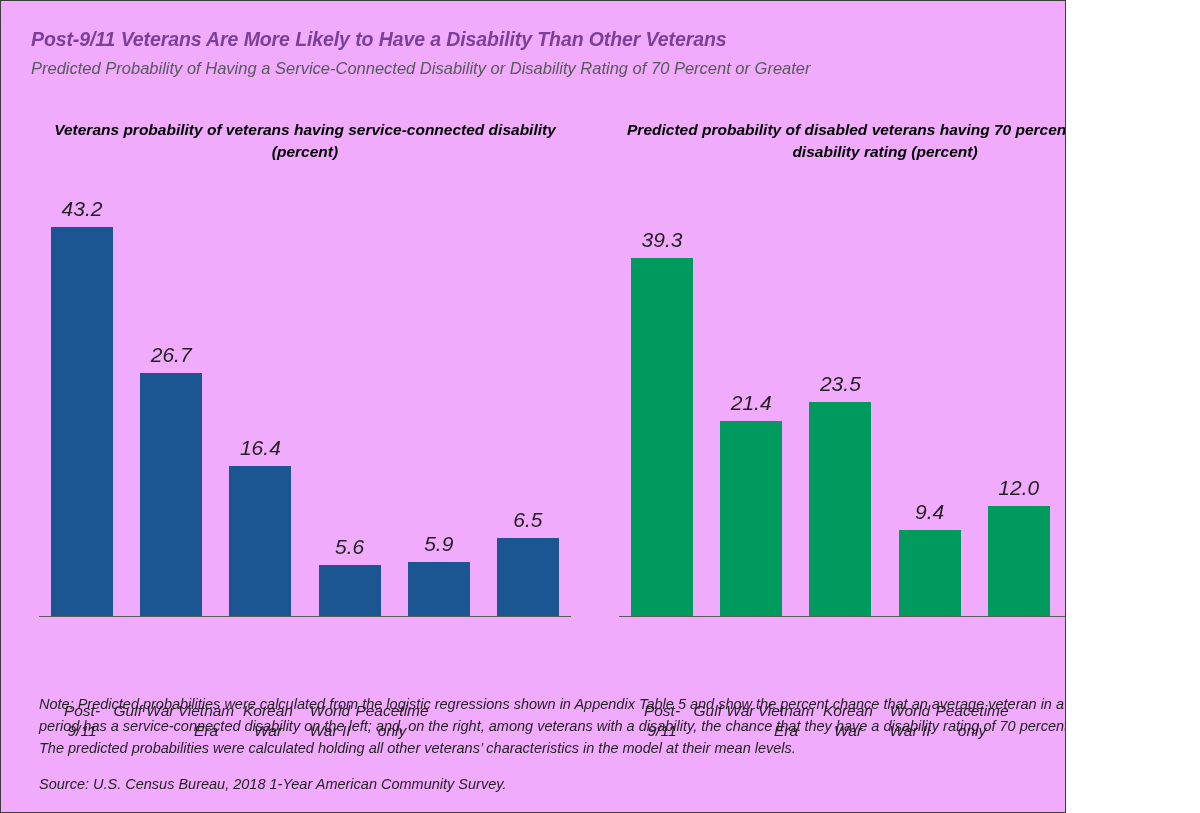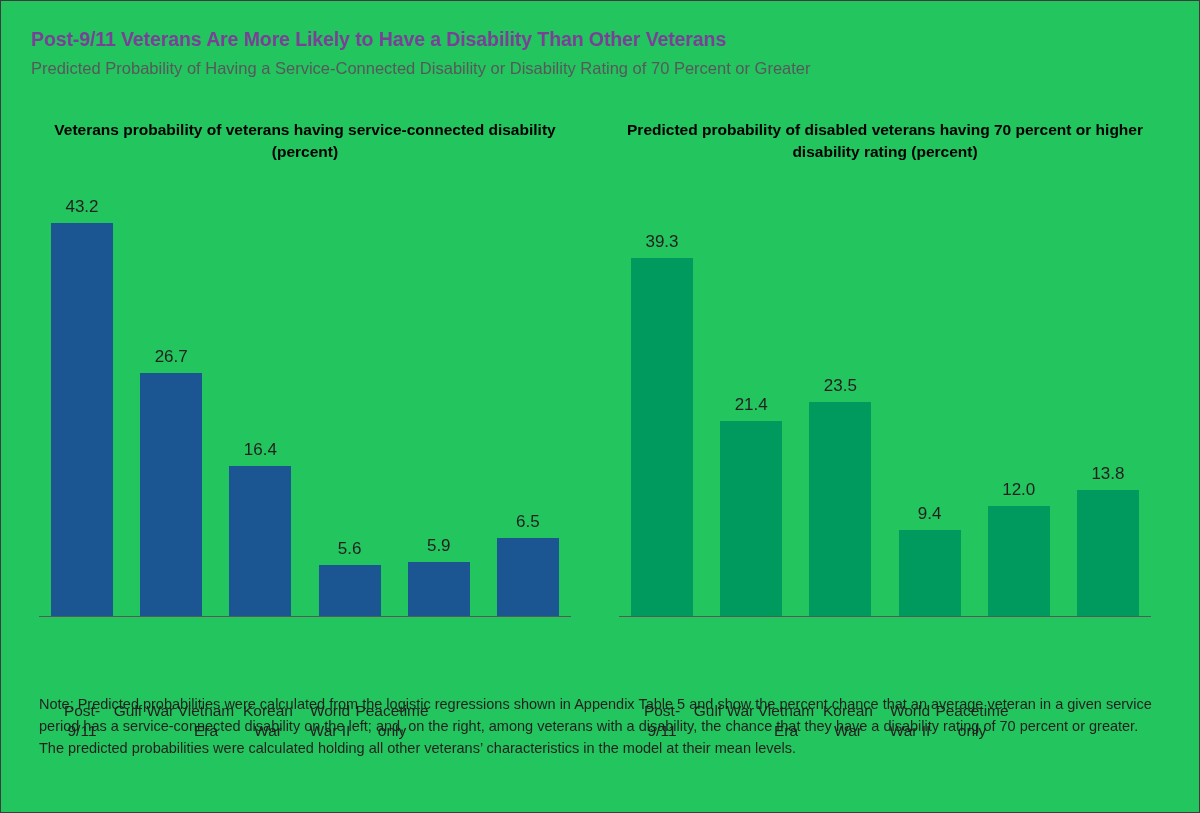--- a/index.html
+++ b/index.html
@@ -3,24 +3,25 @@
 <meta charset="utf-8">
 <style>
   * { box-sizing: border-box; margin: 0; padding: 0; }
   html, body {
     width: 1200px; height: 813px;
     background: #ffffff;
     font-family: "Liberation Sans", sans-serif;
   }
   #figure {
     position: relative;
-    width: 1200px; height: 813px;
-    background: #22c55e;
+    width: 1066px; height: 813px;
+    background: #f0abfc;
     border: 1px solid #3c3c3c;
     overflow: hidden;
+    font-style: italic;
   }
 
   
   #header { position: absolute; left: 30px; top: 26px; width: 1145px; }
   #main-title {
     font-size: 19.5px;
     font-weight: bold;
     color: #7b3f98;
     letter-spacing: -0.1px;
     line-height: 1.25;
@@ -78,21 +79,21 @@
     position: relative;
     width: 62px;
     height: 100%;
     display: flex;
     flex-direction: column;
     justify-content: flex-end;
     align-items: center;
   }
 
   .bar-value {
-    font-size: 17px;
+    font-size: 21px;
     color: #231f20;
     line-height: 1;
     margin-bottom: 8px;
     white-space: nowrap;
   }
 
   .bar-rect { width: 62px; }
   .bar-blue  { background: #1b5693; }
   .bar-green { background: #00995e; }
 
@@ -229,15 +230,16 @@
           <div class="cat-label">World
 War II</div>
           <div class="cat-label">Peacetime
 only</div>
         </div>
     </div>
   </div>
 
   <div id="footer">
     <div id="note">Note: Predicted probabilities were calculated from the logistic regressions shown in Appendix Table 5 and show the percent chance that an average veteran in a given service period has a service-connected disability on the left; and, on the right, among veterans with a disability, the chance that they have a disability rating of 70 percent or greater. The predicted probabilities were calculated holding all other veterans’ characteristics in the model at their mean levels.</div>
+    <div id="source">Source: U.S. Census Bureau, 2018 1-Year American Community Survey.</div>
   </div>
 
 </div>
 
 </body></html>

